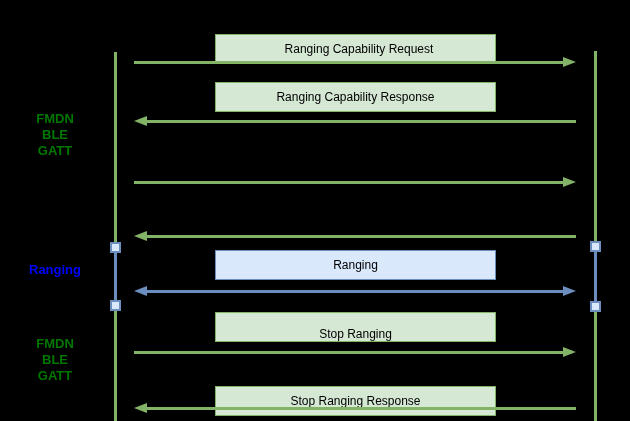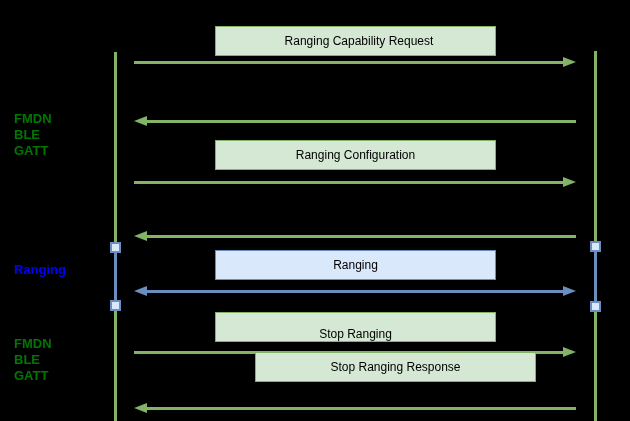--- a/index.html
+++ b/index.html
@@ -82,20 +82,21 @@
   .head.left  { left: 0;  }
   .arrow.green .head.right { border-left: 13px solid #82b366; }
   .arrow.green .head.left  { border-right: 13px solid #82b366; }
   .arrow.blue  .head.right { border-left: 13px solid #6c8ebf; }
   .arrow.blue  .head.left  { border-right: 13px solid #6c8ebf; }
   
   .side-label {
     position: absolute;
     left: 14px;
     width: 82px;
+    text-align: center;
     font-weight: bold;
     font-size: 13px;
     line-height: 16px;
   }
   .side-label.green-text { color: #007700; }
   .side-label.blue-text  { color: #0000ff; }
 </style>
 </head>
 <body>
 
@@ -104,36 +105,36 @@
   <div class="lifeline left"></div>
   <div class="lifeline right"></div>
   <div class="lifeline-blue left"></div>
   <div class="lifeline-blue right"></div>
 
   <div class="activation-square" style="left:110px; top:242px;"></div>
   <div class="activation-square" style="left:110px; top:300px;"></div>
   <div class="activation-square" style="left:590px; top:241px;"></div>
   <div class="activation-square" style="left:590px; top:301px;"></div>
 
-  <div class="msg-box green" style="top:26px;padding-left:7px;">
+  <div class="msg-box green" style="top:34px;padding-left:7px;">
     <span>Ranging Capability Request</span>
   </div>
   <div class="arrow green dir-right" style="top:56px;">
     <div class="shaft"></div>
     <div class="head right"></div>
   </div>
 
+  <div class="msg-box green" style="top:82px;">
+    <span>Ranging Capability Response</span>
+  </div>
   <div class="arrow green dir-left" style="top:115px;">
     <div class="shaft"></div>
     <div class="head left"></div>
   </div>
 
-  <div class="msg-box green" style="top:140px;">
-    <span>Ranging Configuration</span>
-  </div>
   <div class="arrow green dir-right" style="top:176px;">
     <div class="shaft"></div>
     <div class="head right"></div>
   </div>
 
   <div class="arrow green dir-left" style="top:230px;">
     <div class="shaft"></div>
     <div class="head left"></div>
   </div>
 
@@ -147,21 +148,21 @@
   </div>
 
   <div class="msg-box green" style="top:312px;align-items:flex-end;">
     <span>Stop Ranging</span>
   </div>
   <div class="arrow green dir-right" style="top:346px;">
     <div class="shaft"></div>
     <div class="head right"></div>
   </div>
 
-  <div class="msg-box green" style="top:352px;margin-left:40px;">
+  <div class="msg-box green" style="top:386px;">
     <span>Stop Ranging Response</span>
   </div>
   <div class="arrow green dir-left" style="top:402px;">
     <div class="shaft"></div>
     <div class="head left"></div>
   </div>
 
   <div class="side-label green-text" style="top:111px;">
     <div>FMDN</div>
     <div>BLE</div>

